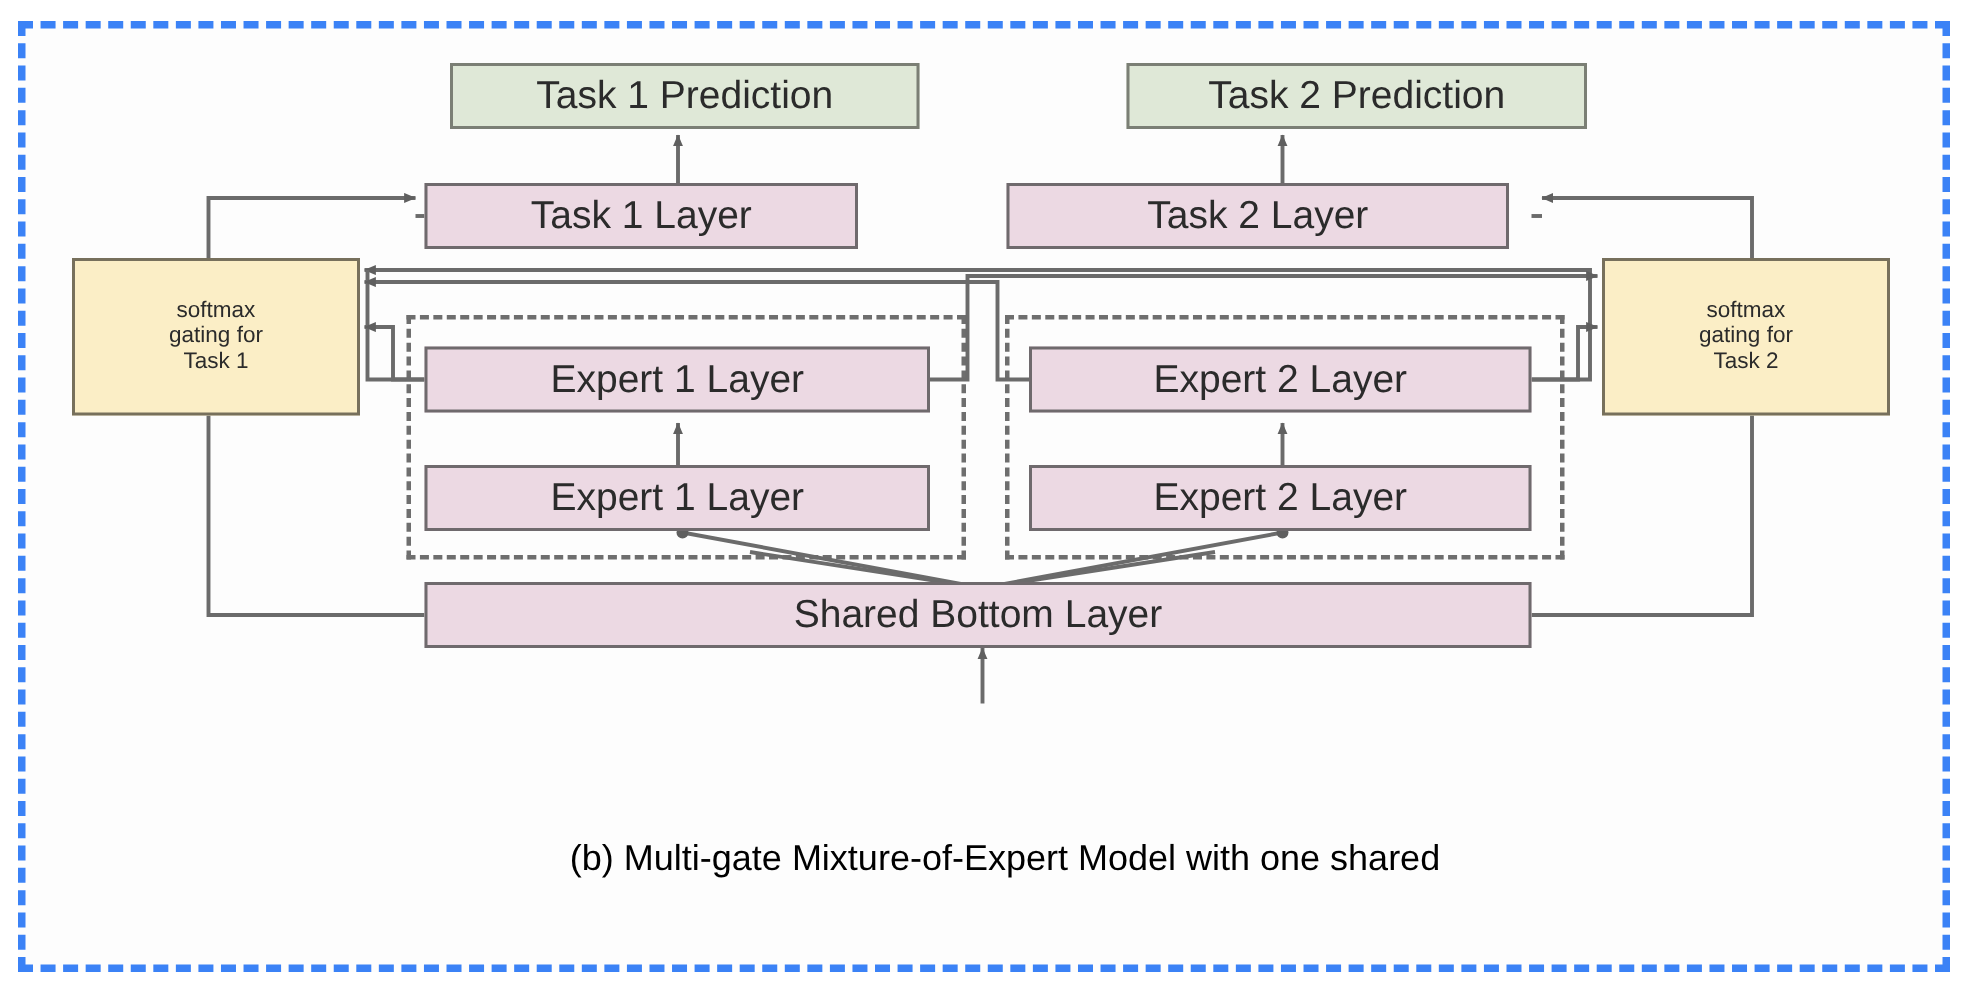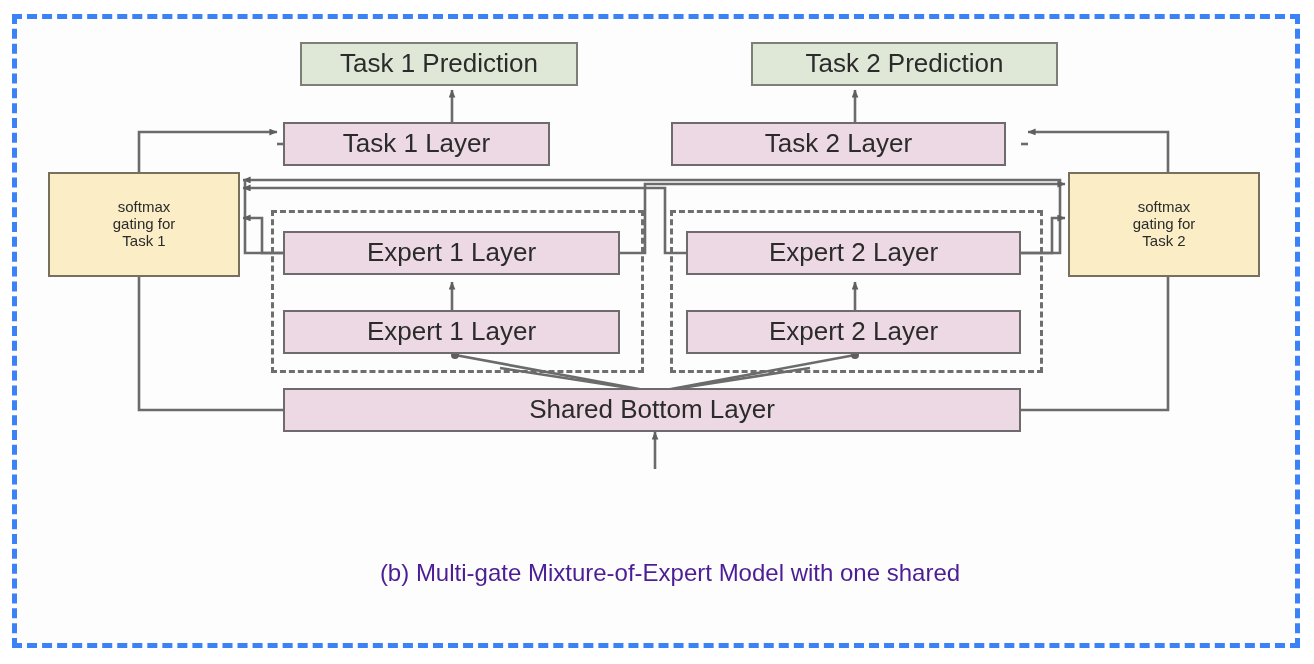--- a/index.html
+++ b/index.html
@@ -70,21 +70,21 @@
     border: 3px dashed #6e6e6e;
     background: transparent;
   }
   .caption {
     position: absolute;
     left: 290px;
     top: 556px;
     width: 760px;
     text-align: center;
     font-size: 24px;
-    color: #4c1d95;
+    color: #000000;
     line-height: 1.42;
   }
 </style>
 </head>
 <body>
 
 <div id="root">
 
   <div class="outer-frame"></div>
 
@@ -132,24 +132,24 @@
 
       <path d="M283,410 L139,410 L139,277"></path>
 
       <path d="M1021,410 L1168,410 L1168,277"></path>
 
       <path d="M283,144 L277,144"></path>
       <path d="M1021,144 L1028,144"></path>
     </g>
   </svg>
 
-  <div class="node pred" style="left:300px; top:42px; width:278px; height:44px;">Task 1 Prediction</div>
+  <div class="node pred" style="left:300px; top:42px; width:313px; height:44px;">Task 1 Prediction</div>
   <div class="node pred" style="left:703px; top:42px; width:307px; height:44px;margin-left:48px;">Task 2 Prediction</div>
 
-  <div class="node layer" style="left:283px; top:122px; width:267px; height:44px;">Task 1 Layer</div>
+  <div class="node layer" style="left:283px; top:122px; width:289px; height:44px;">Task 1 Layer</div>
   <div class="node layer" style="left:671px; top:122px; width:335px; height:44px;">Task 2 Layer</div>
 
   <div class="node gate" style="left:48px; top:172px; width:192px; height:105px;">softmax
 gating for
 Task 1</div>
   <div class="node gate" style="left:1068px; top:172px; width:192px; height:105px;">softmax
 gating for
 Task 2</div>
 
   <div class="node layer" style="left:283px; top:231px; width:337px; height:44px;">Expert 1 Layer</div>

